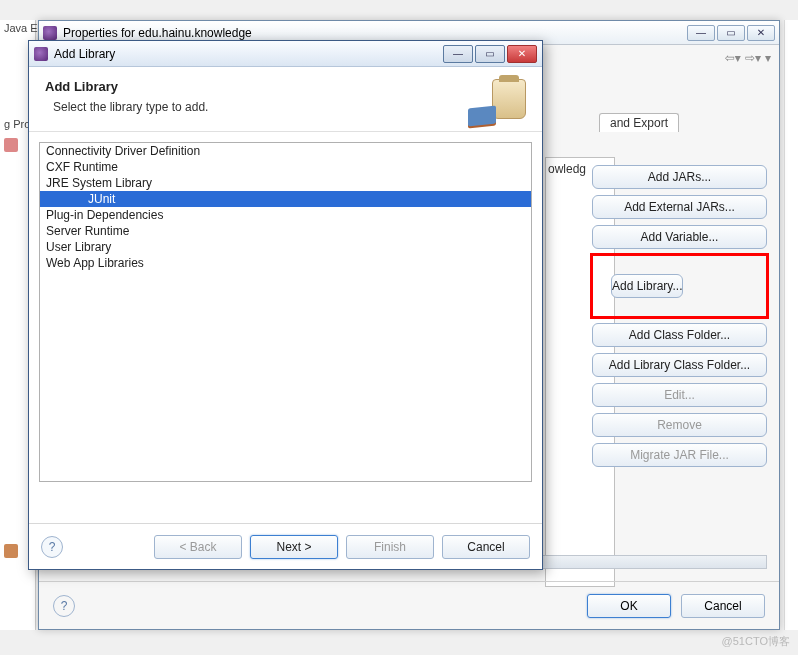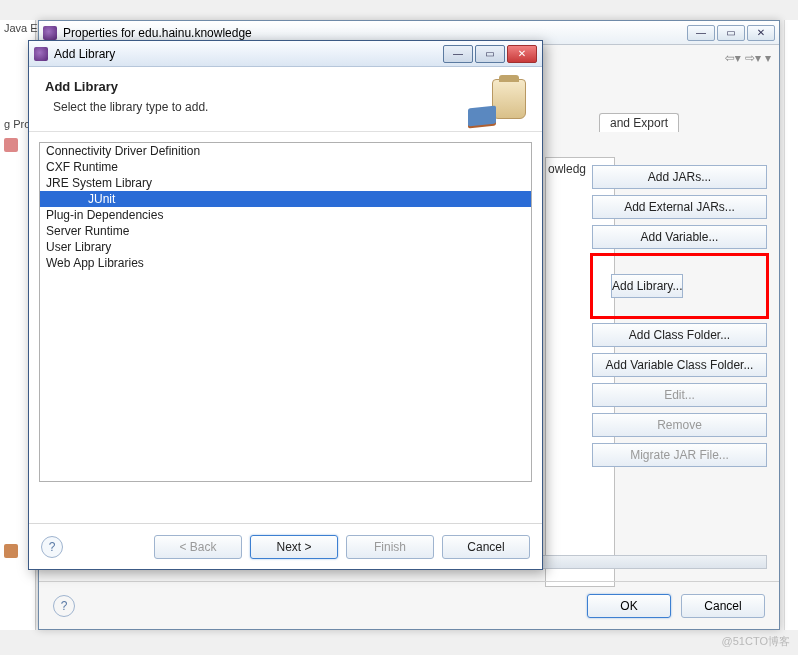--- a/index.html
+++ b/index.html
@@ -12,21 +12,21 @@
 .win-controls { margin-left: auto; display: flex; gap: 2px; }
 .win-btn { width: 28px; height: 16px; border: 1px solid #8fa6c2; background: linear-gradient(#f8fbff,#dce6f0); border-radius: 2px; display: flex; align-items: center; justify-content: center; font-size: 10px; color: #335; }
 
 .props-body { position: absolute; top: 24px; bottom: 0; left: 0; right: 0; background: #f6f6f6; }
 .nav-arrows { position: absolute; top: 6px; right: 8px; display: flex; gap: 4px; align-items: center; }
 .nav-arrows span { color: #888; font-size: 12px; }
 .tab-strip { position: absolute; top: 68px; left: 560px; right: 8px; height: 22px; }
 .tab { display: inline-block; padding: 2px 10px; background: #fff; border: 1px solid #b8b8b8; border-bottom: none; border-radius: 3px 3px 0 0; color: #333; }
 .list-fragment { position: absolute; top: 112px; left: 506px; width: 70px; height: 430px; background: #fff; border: 1px solid #c0c0c0; overflow: hidden; padding: 4px 2px; color: #333; }
 .right-buttons { position: absolute; top: 120px; right: 12px; width: 175px; display: flex; flex-direction: column; gap: 6px; }
-.right-buttons button { height: 24px; border: 1px solid #9fb4cf; background: linear-gradient(#fdfefe,#e6edf5); border-radius: 0; color: #222; cursor: pointer; }
+.right-buttons button { height: 24px; border: 1px solid #9fb4cf; background: linear-gradient(#fdfefe,#e6edf5); border-radius: 6px; color: #222; cursor: pointer; }
 .right-buttons button:disabled { color: #999; cursor: default; }
 .highlight-box { border: 3px solid #f00; padding: 18px; margin: -2px; }
 .scrollbar-h { position: absolute; bottom: 60px; left: 135px; right: 12px; height: 14px; background: linear-gradient(#eef2f6,#dde4ec); border: 1px solid #c0c7d0; }
 .props-footer { position: absolute; bottom: 0; left: 0; right: 0; height: 48px; border-top: 1px solid #d0d0d0; display: flex; align-items: center; justify-content: flex-end; padding: 0 14px; gap: 10px; }
 .props-footer button { width: 84px; height: 24px; border: 1px solid #9fb4cf; background: linear-gradient(#fdfefe,#e6edf5); border-radius: 3px; }
 .props-footer .ok { border-color: #3c7fd1; box-shadow: 0 0 2px rgba(60,127,209,.6); }
 
 
 .left-strip { position: absolute; left: 0; top: 20px; width: 36px; height: 610px; background: #fff; border-right: 1px solid #ccc; color: #444; }
 .left-strip .txt { padding: 2px 4px; font-size: 11px; white-space: nowrap; }
@@ -103,21 +103,21 @@
       <div>owledg</div>
     </div>
     <div class="right-buttons">
       <button>Add JARs...</button>
       <button>Add External JARs...</button>
       <button>Add Variable...</button>
       <div class="highlight-box">
         <button>Add Library...</button>
       </div>
       <button>Add Class Folder...</button>
-      <button>Add Variable Class Folder...</button>
+      <button>Add Library Class Folder...</button>
       <button disabled="">Edit...</button>
       <button disabled="">Remove</button>
       <button disabled="">Migrate JAR File...</button>
     </div>
     <div class="scrollbar-h"></div>
     <div class="props-footer">
       <div class="help" style="width:22px;height:22px;border:1px solid #9fb4cf;border-radius:50%;display:flex;align-items:center;justify-content:center;color:#5a7aa6;position:absolute;left:14px">?</div>
       <button class="ok">OK</button>
       <button>Cancel</button>
     </div>

